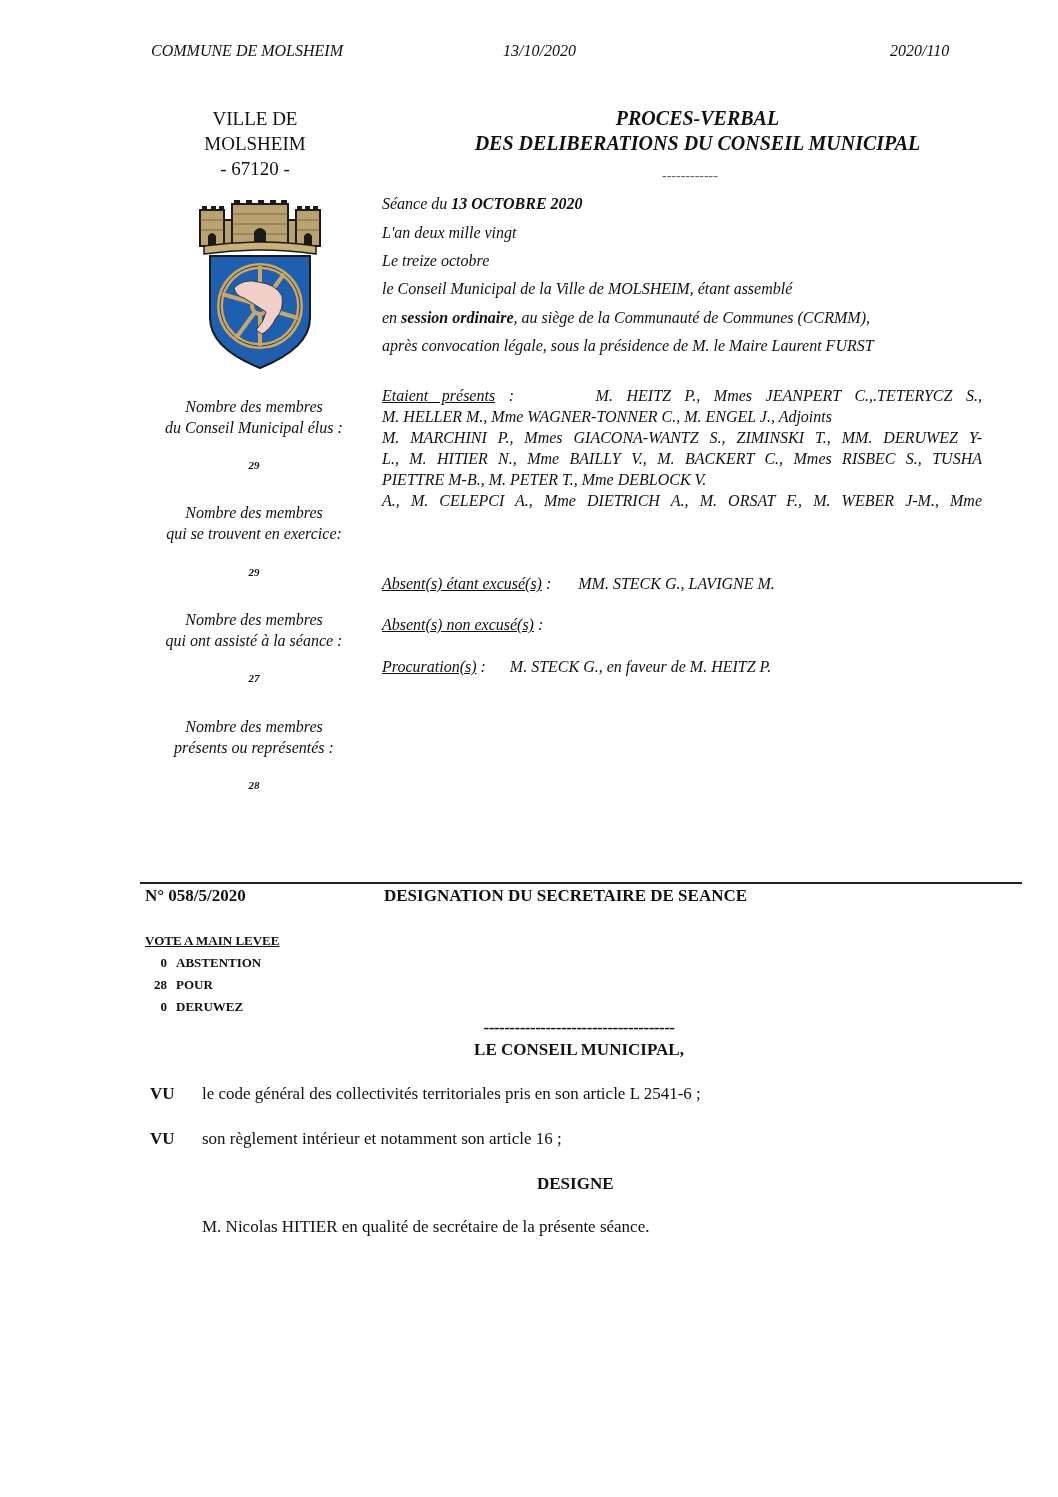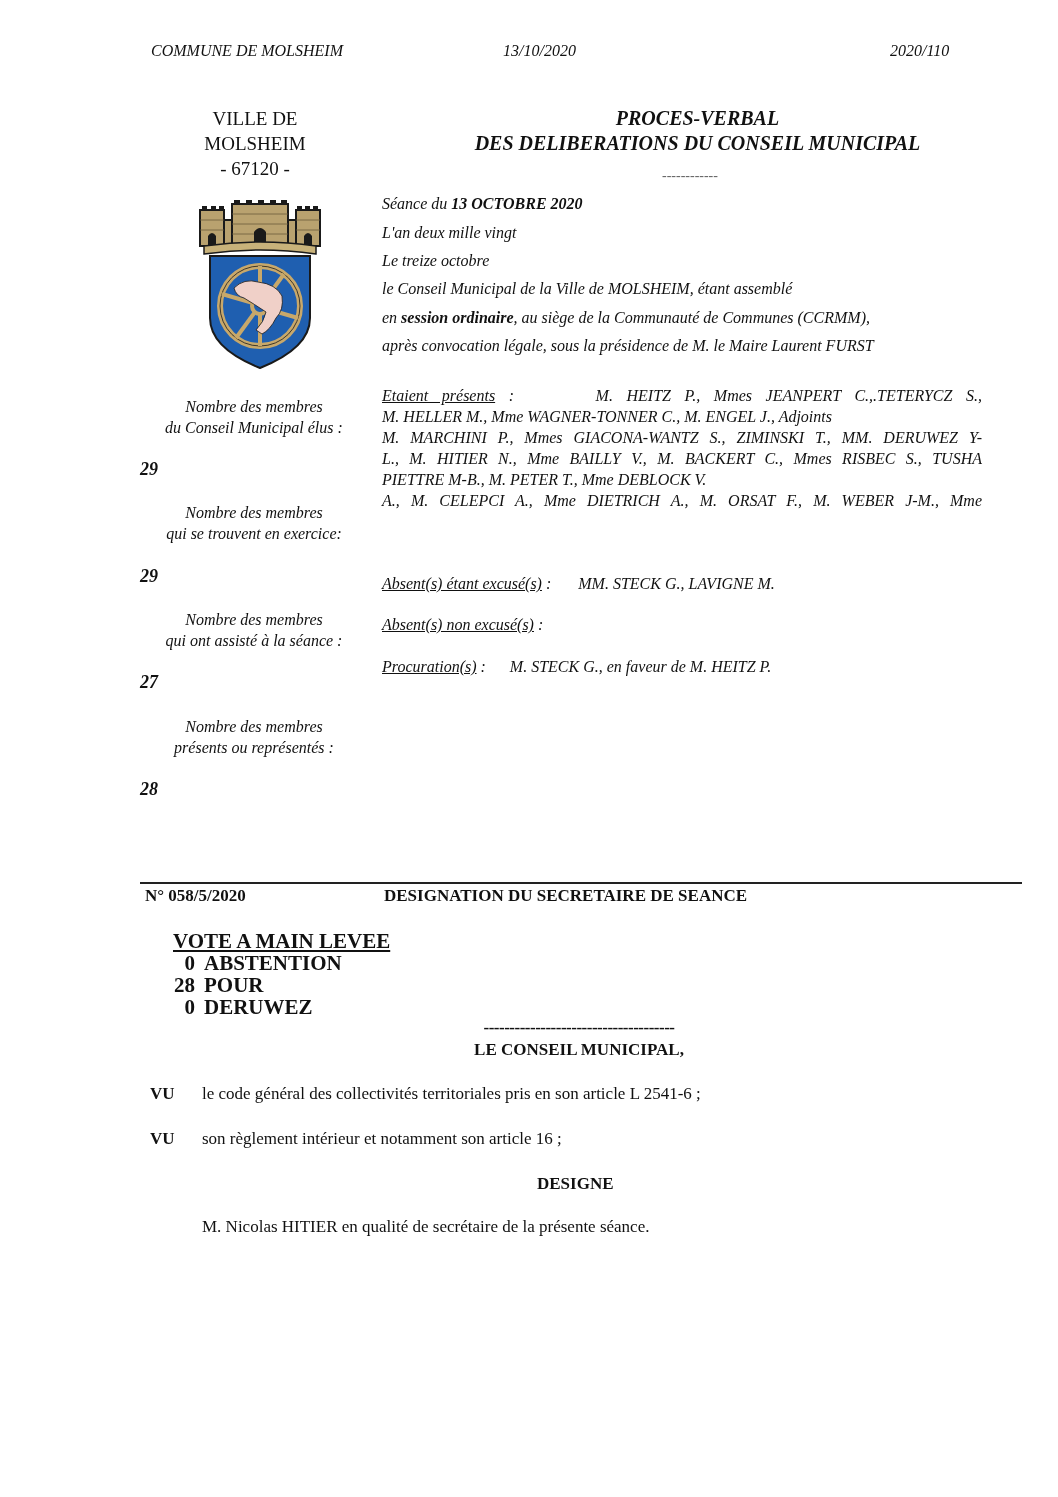--- a/index.html
+++ b/index.html
@@ -9,34 +9,34 @@
   .b { font-weight: bold; }
   .u { text-decoration: underline; }
 
   
   .run { top: 42px; font-size: 16px; font-style: italic; }
 
   
   .city { left: 180px; width: 150px; text-align: center; font-size: 19px; line-height: 25px; top: 106px; }
   .crest { left: 196px; top: 198px; width: 128px; height: 172px; }
   .stat { left: 140px; width: 228px; text-align: center; font-size: 16px; font-style: italic; line-height: 21px; }
-  .statnum { left: 140px; width: 228px; font-size: 18px; font-style: italic; font-weight: bold; }
+  .statnum { left: 140px; width: 228px; text-align: center; font-size: 11px; font-style: italic; font-weight: bold; }
 
   
   .title { left: 420px; width: 555px; text-align: center; font-size: 20px; font-style: italic; font-weight: bold; line-height: 25px; top: 106px; }
   .dash { left: 662px; top: 168px; font-size: 14px; color: #666; letter-spacing: 0px; }
   .intro { left: 382px; font-size: 16px; font-style: italic; }
   .para { left: 382px; width: 600px; font-size: 16px; font-style: italic; line-height: 21px; text-align: justify; white-space: normal; }
   .para .line { display: block; text-align: justify; text-align-last: justify; }
   .para .line.last { text-align-last: left; }
 
   
   .rule { left: 140px; top: 882px; width: 882px; height: 2px; background: #222; }
   .delib { top: 886px; font-size: 17px; font-weight: bold; }
-  .vote { left: 145px; font-size: 21px; font-weight: bold; line-height: 22px; margin-left: 28px; }
+  .vote { left: 145px; font-size: 13px; font-weight: bold; line-height: 22px; }
   .vote .n { display: inline-block; width: 22px; text-align: right; margin-right: 9px; }
   .centerhdr { left: 462px; width: 234px; text-align: center; font-size: 17px; font-weight: bold; }
   .vu { left: 150px; font-size: 17px; }
   .vu .k { font-weight: bold; display: inline-block; width: 52px; }
 </style>
 </head>
 <body>
 
 <div class="abs run" style="left:151px;">COMMUNE DE MOLSHEIM</div>
 <div class="abs run" style="left:503px;">13/10/2020</div>

